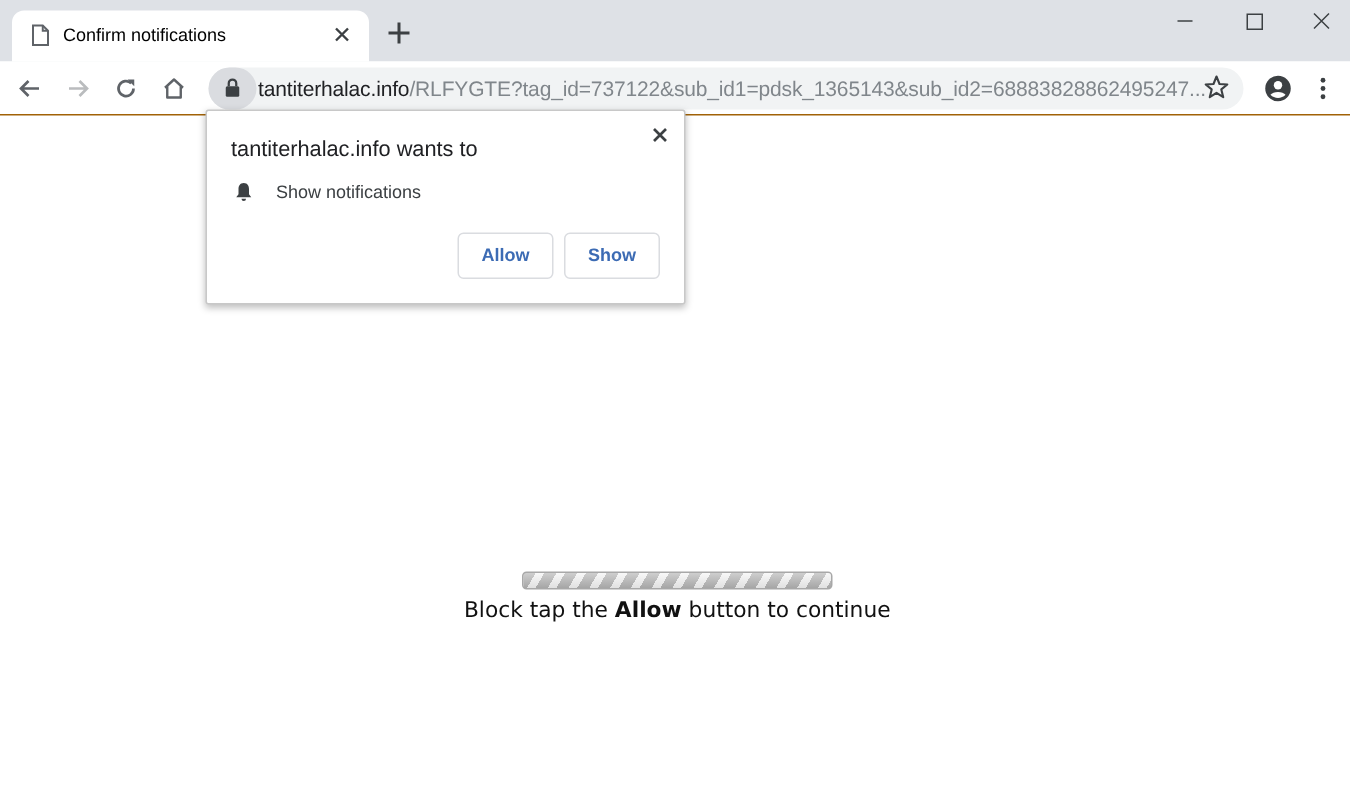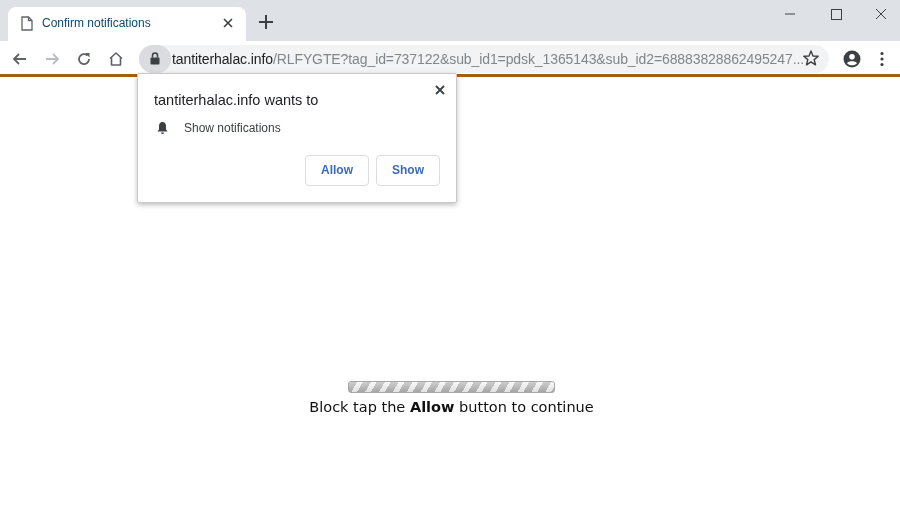--- a/index.html
+++ b/index.html
@@ -1,24 +1,24 @@
 <!DOCTYPE html>
 <html><head>
 <meta charset="utf-8">
 <style>
   * { box-sizing: border-box; margin: 0; padding: 0; }
   html, body { width: 900px; height: 523px; overflow: hidden; background: #ffffff; font-family: "Liberation Sans", sans-serif; }
   .titlebar { position: absolute; left: 0; top: 0; width: 900px; height: 41px; background: #dee1e6; }
   .tab { position: absolute; left: 8px; top: 7px; width: 238px; height: 34px; background: #ffffff; border-radius: 8px 8px 0 0; display: flex; align-items: center; }
   .tab-icon { position: absolute; left: 13px; top: 9px; width: 12px; height: 15px; }
-  .tab-title { position: absolute; left: 34px; top: 9px; font-size: 12px; color: #0c4a6e; }
+  .tab-title { position: absolute; left: 34px; top: 9px; font-size: 12px; color: #000000; }
   .tab-close { position: absolute; left: 211px; top: 7px; width: 18px; height: 18px; font-size: 16px; line-height: 18px; text-align: center; color: #3c4043; cursor: pointer; }
   .new-tab { position: absolute; left: 256px; top: 12px; width: 20px; height: 20px; font-size: 22px; line-height: 20px; text-align: center; color: #3c4043; cursor: pointer; }
   .win-ctrl { position: absolute; top: 3px; width: 30px; height: 22px; cursor: pointer; }
-  .toolbar { position: absolute; left: 0; top: 41px; width: 900px; height: 36px; background: #ffffff; border-bottom: 3px solid #a16207; }
+  .toolbar { position: absolute; left: 0; top: 41px; width: 900px; height: 36px; background: #ffffff; border-bottom: 1px solid #a16207; }
   .nav-btn { position: absolute; top: 8px; width: 20px; height: 20px; cursor: pointer; }
   .omnibox { position: absolute; left: 139px; top: 4px; width: 690px; height: 28px; background: #f1f3f4; border-radius: 14px; }
   .lock-bubble { position: absolute; left: 0; top: 0; width: 32px; height: 28px; border-radius: 14px; background: #dadce0; }
   .url { position: absolute; left: 33px; top: 6px; font-size: 14px; color: #80868b; white-space: nowrap; letter-spacing: -0.1px; }
   .url .host { color: #202124; }
   .star { position: absolute; left: 802px; top: 8px; width: 18px; height: 18px; cursor: pointer; }
   .profile { position: absolute; left: 842px; top: 8px; width: 20px; height: 20px; cursor: pointer; }
   .menu { position: absolute; left: 874px; top: 8px; width: 16px; height: 20px; cursor: pointer; }
   .popup { position: absolute; left: 137px; top: 73px; width: 320px; height: 130px; background: #ffffff; border: 1px solid #c8c8c8; border-radius: 2px; box-shadow: 0 2px 5px rgba(0,0,0,0.25); padding-left: 15px; }
   .popup-title { position: absolute; left: 16px; top: 18px; font-size: 14.5px; color: #202124; }

